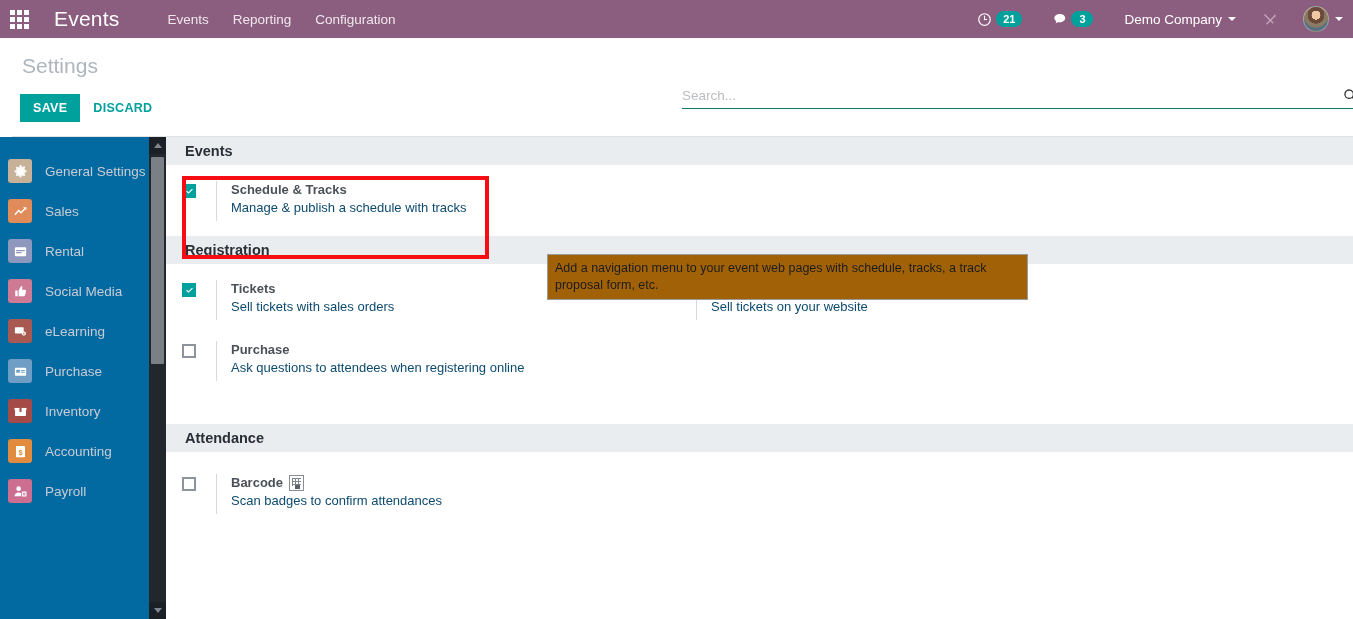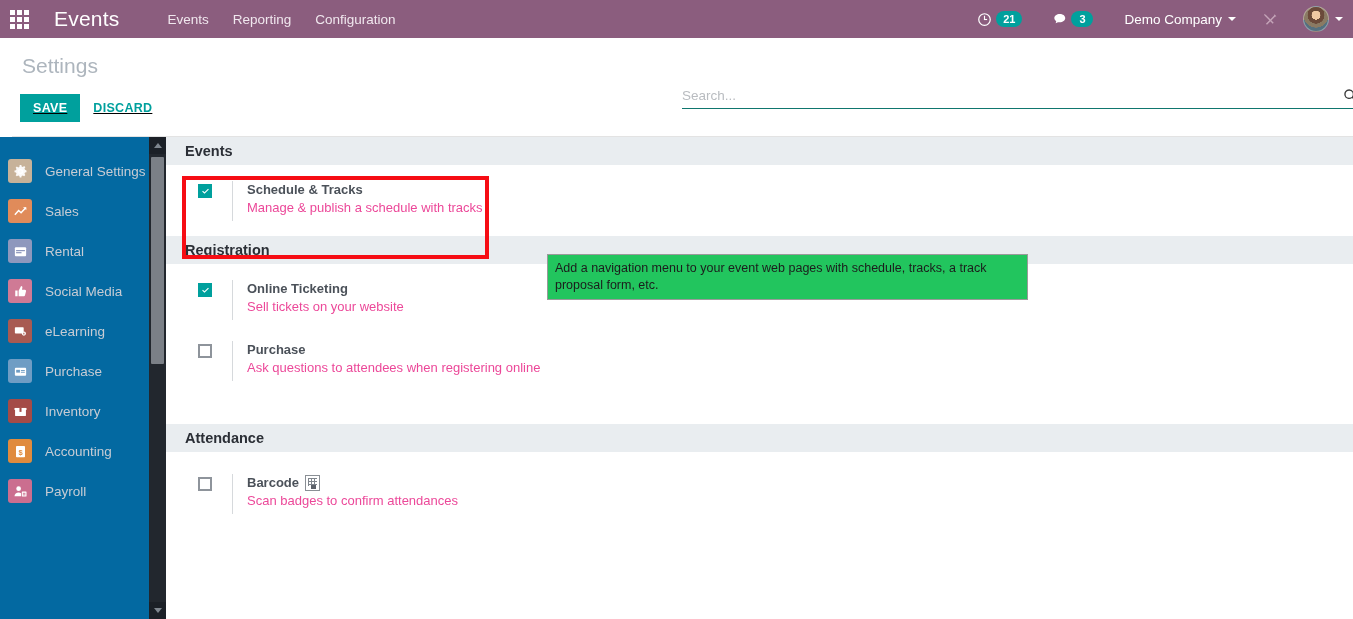--- a/index.html
+++ b/index.html
@@ -74,21 +74,21 @@
   
   .control-panel {
     position: absolute; top: 38px; left: 12px;
     width: 1353px; height: 99px; background: #ffffff;
     border-bottom: 1px solid #e3e3e3;
   }
   .page-title {
     position: absolute; left: 10px; top: 16px;
     font-size: 21px; color: #adb5bd; font-weight: 400;
   }
-  .btn-row { position: absolute; left: 8px; top: 56px; display: flex; align-items: center; text-decoration: underline; }
+  .btn-row { position: absolute; left: 8px; top: 56px; display: flex; align-items: center; }
   .btn-save {
     background: #00a09d; color: #ffffff;
     font-size: 12.5px; font-weight: 700; letter-spacing: .3px;
     padding: 7px 13px; border: 0; cursor: pointer;
   }
   .btn-discard {
     background: transparent; color: #00a09d;
     font-size: 12.5px; font-weight: 700; letter-spacing: .3px;
     padding: 7px 13px; border: 0; cursor: pointer;
   }
@@ -151,40 +151,40 @@
     background: #ffffff; overflow: hidden;
   }
   .sec-header {
     background: #e9edf0; color: #2b2f36;
     font-size: 14.5px; font-weight: 700;
     padding: 6px 0 6px 19px; margin: 0;
   }
   .sec-body { padding: 16px 0 6px 0; position: relative; }
   .setting-row {
     display: flex; align-items: flex-start;
-    padding: 0 0 0 32px; margin-bottom: 9px; text-align: center;
+    padding: 0 0 0 16px; margin-bottom: 9px; text-align: center;
   }
   .cb {
     width: 14px; height: 14px; flex: 0 0 auto;
     margin-top: 3px; cursor: pointer;
     display: flex; align-items: center; justify-content: center;
   }
   .cb.on { background: #00a09d; border: 1px solid #00a09d; }
   .cb.off { background: #ffffff; border: 2px solid #8e949b; }
   .cb.on svg { width: 9px; height: 9px; fill: #ffffff; }
   .divider-v {
     width: 1px; align-self: stretch; min-height: 40px;
     background: #d6d9dc; margin: 0 14px 0 20px; flex: 0 0 auto;
   }
   .set-text { padding-top: 0px; }
   .set-label {
     font-size: 13px; font-weight: 700; color: #4b5159;
     display: flex; align-items: center; gap: 6px; line-height: 17px;
   }
-  .set-help { font-size: 13px; color: #ec4899; margin-top: 4px; line-height: 18px; }
+  .set-help { font-size: 13px; color: #0c4a6e; margin-top: 4px; line-height: 18px; }
   .ent-badge {
     width: 15px; height: 16px; display: inline-block;
     border: 1px solid #8a8f95; background: #ffffff; position: relative;
   }
   .ent-badge::before {
     content: ""; position: absolute; left: 2px; top: 2px; right: 2px; bottom: 4px;
     background:
       repeating-linear-gradient(to right, #7f858c 0 1.2px, transparent 1.2px 3px),
       repeating-linear-gradient(to bottom, #7f858c 0 1.2px, transparent 1.2px 3px);
   }
@@ -198,21 +198,21 @@
 
   
   .hilite-box {
     position: absolute; left: 182px; top: 176px;
     width: 307px; height: 83px;
     border: 4px solid #f60d14; pointer-events: none; z-index: 30;
   }
   .tooltip {
     position: absolute; left: 547px; top: 254px;
     width: 481px; min-height: 37px;
-    background: #22c55e; border: 1px solid #9a9a9a;
+    background: #a16207; border: 1px solid #9a9a9a;
     font-size: 12.5px; color: #1c1c1c; line-height: 17px;
     padding: 5px 7px; z-index: 40;
   }
 </style>
 </head>
 <body>
 
 <div class="navbar">
   <div class="apps-grid">
     <div class="apps-grid-inner">
@@ -412,20 +412,34 @@
           <span>Schedule &amp; Tracks</span>
         </span>
         <span class="set-help">Manage &amp; publish a schedule with tracks</span>
       </span>
     </div>
   </div>
 
   <div class="sec-header">Registration</div>
   <div class="sec-body">
     <div class="two-col">
+      <div class="setting-row col-left">
+        <span class="cb on">
+          <svg viewBox="0 0 16 16">
+              <path d="M6.2 12.2 2 8l1.5-1.5 2.7 2.7 6.3-6.3L14 4.4z"></path>
+            </svg>
+        </span>
+        <span class="divider-v"></span>
+        <span class="set-text">
+          <span class="set-label">
+            <span>Tickets</span>
+          </span>
+          <span class="set-help">Sell tickets with sales orders</span>
+        </span>
+      </div>
       <div class="setting-row">
         <span class="cb on">
           <svg viewBox="0 0 16 16">
               <path d="M6.2 12.2 2 8l1.5-1.5 2.7 2.7 6.3-6.3L14 4.4z"></path>
             </svg>
         </span>
         <span class="divider-v"></span>
         <span class="set-text">
           <span class="set-label">
             <span>Online Ticketing</span>

